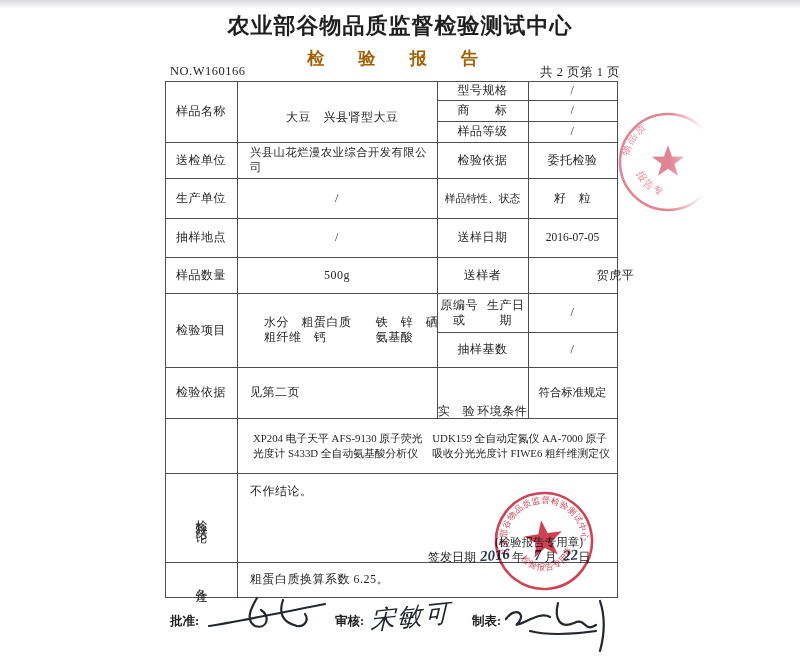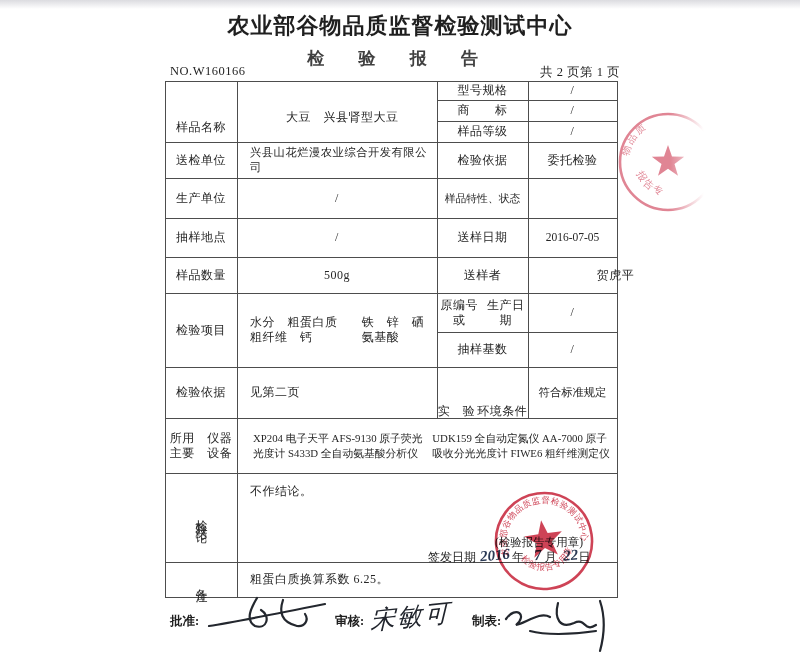--- a/index.html
+++ b/index.html
@@ -10,21 +10,21 @@
   .vl{position:absolute;width:1px;background:#4d4d4d;}
   .cell{position:absolute;display:flex;align-items:center;justify-content:center;
         font-size:12px;line-height:15px;letter-spacing:.5px;text-align:center;}
   .cell.left{justify-content:flex-start;text-align:left;padding-left:13px;box-sizing:border-box;}
   .cell.top{align-items:flex-start;padding-top:11px;box-sizing:border-box;}
   .two{display:flex;flex-direction:row;gap:3px;}
   .vert{writing-mode:vertical-rl;text-orientation:upright;letter-spacing:4px;}
   .title{position:absolute;left:0;top:11px;width:800px;text-align:center;
          font-size:22px;font-weight:bold;letter-spacing:1px;color:#1f1f1f;}
   .subtitle{position:absolute;left:0;top:47px;width:800px;text-align:center;
-            font-size:17px;font-weight:bold;letter-spacing:15px;color:#404040;}
+            font-size:17px;font-weight:bold;letter-spacing:15px;color:#a16207;}
   .meta{position:absolute;top:64px;font-size:12.5px;color:#1f1f1f;letter-spacing:.5px;}
   .hand{font-style:italic;color:#2b3a55;transform:rotate(-5deg);display:inline-block;
         font-size:15px;font-weight:bold;}
   .sig-text{position:absolute;font-size:25px;color:#20242c;font-style:italic;
             transform:rotate(-6deg) skewX(-6deg);letter-spacing:2px;}
   .footer-label{position:absolute;top:613px;font-size:12.5px;font-weight:bold;color:#1f1f1f;}
   .issue{position:absolute;left:428px;top:547px;font-size:12px;color:#1f1f1f;
          display:flex;align-items:center;white-space:nowrap;}
   .stamp{position:absolute;pointer-events:none;mix-blend-mode:multiply;}
   .topshade{position:absolute;left:0;top:0;width:800px;height:9px;
@@ -55,46 +55,40 @@
   <div class="hl" style="left:165px;top:418px;width:453px;"></div>
   <div class="hl" style="left:165px;top:473px;width:453px;"></div>
   <div class="hl" style="left:165px;top:562px;width:453px;"></div>
   <div class="hl" style="left:165px;top:597px;width:453px;"></div>
   <div class="vl" style="left:165px;top:81px;height:516px;"></div>
   <div class="vl" style="left:237px;top:81px;height:516px;"></div>
   <div class="vl" style="left:437px;top:81px;height:337px;"></div>
   <div class="vl" style="left:528px;top:81px;height:337px;"></div>
   <div class="vl" style="left:617px;top:81px;height:516px;"></div>
 
-  <div class="cell" style="left:165px;top:81px;width:72px;height:61px;margin-top:16px;">样品名称</div>
+  <div class="cell" style="left:165px;top:81px;width:72px;height:61px;">样品名称</div>
   <div class="cell" style="left:165px;top:178px;width:72px;height:40px;">生产单位</div>
   <div class="cell" style="left:165px;top:142px;width:72px;height:36px;">送检单位</div>
   <div class="cell" style="left:165px;top:218px;width:72px;height:39px;">抽样地点</div>
   <div class="cell" style="left:165px;top:257px;width:72px;height:36px;">样品数量</div>
   <div class="cell" style="left:165px;top:293px;width:72px;height:74px;">检验项目</div>
   <div class="cell" style="left:165px;top:367px;width:72px;height:51px;">检验依据</div>
-  <div class="cell" style="left:165px;top:418px;width:72px;height:55px;">
-    <div class="two">
-      <span>所用主要</span>
-      <span>仪器设备</span>
-    </div>
-  </div>
   <div class="cell" style="left:165px;top:473px;width:72px;height:89px;">
     <span class="vert">检验结论</span>
   </div>
   <div class="cell" style="left:165px;top:562px;width:72px;height:35px;">
     <span class="vert" style="letter-spacing:1px;">备注</span>
   </div>
 
   <div class="cell left" style="left:237px;top:87px;width:200px;height:61px;margin-left:36px;">大豆　兴县肾型大豆</div>
   <div class="cell left" style="left:237px;top:142px;width:200px;height:36px;font-size:11.3px;">兴县山花烂漫农业综合开发有限公司</div>
   <div class="cell" style="left:237px;top:178px;width:200px;height:40px;">/</div>
   <div class="cell" style="left:237px;top:218px;width:200px;height:39px;">/</div>
   <div class="cell" style="left:237px;top:257px;width:200px;height:36px;">500g</div>
-  <div class="cell left" style="left:237px;top:293px;width:200px;height:74px;">
+  <div class="cell left" style="left:251px;top:293px;width:200px;height:74px;">
     <div class="two">
       <span>水分　粗蛋白质　粗纤维　钙</span>
       <span>铁　锌　硒　氨基酸</span>
     </div>
   </div>
   <div class="cell left" style="left:237px;top:367px;width:200px;height:51px;">见第二页</div>
 
   <div class="cell" style="left:437px;top:81px;width:91px;height:19px;">型号规格</div>
   <div class="cell" style="left:437px;top:100px;width:91px;height:21px;">商　　标</div>
   <div class="cell" style="left:437px;top:121px;width:91px;height:21px;">样品等级</div>
@@ -113,20 +107,21 @@
     <div class="two" style="gap:2px;">
       <span>实　验</span>
       <span>环境条件</span>
     </div>
   </div>
 
   <div class="cell" style="left:528px;top:81px;width:89px;height:19px;">/</div>
   <div class="cell" style="left:528px;top:100px;width:89px;height:21px;">/</div>
   <div class="cell" style="left:528px;top:121px;width:89px;height:21px;">/</div>
   <div class="cell" style="left:528px;top:142px;width:89px;height:36px;">委托检验</div>
+  <div class="cell" style="left:528px;top:178px;width:89px;height:40px;">籽　粒</div>
   <div class="cell" style="left:528px;top:218px;width:89px;height:39px;font-size:11.5px;letter-spacing:0;">2016-07-05</div>
   <div class="cell" style="left:528px;top:257px;width:89px;height:36px;padding-left:43px;">贺虎平</div>
   <div class="cell" style="left:528px;top:293px;width:89px;height:39px;">/</div>
   <div class="cell" style="left:528px;top:332px;width:89px;height:35px;">/</div>
   <div class="cell" style="left:528px;top:367px;width:89px;height:51px;font-size:11.3px;letter-spacing:0;">符合标准规定</div>
 
   <div class="cell left" style="left:237px;top:418px;width:380px;height:55px;font-size:10.8px;letter-spacing:0;padding-left:16px;">
     <div class="two" style="gap:4px;">
       <span>XP204 电子天平  AFS-9130 原子荧光光度计   S433D 全自动氨基酸分析仪</span>
       <span>UDK159 全自动定氮仪  AA-7000 原子吸收分光光度计  FIWE6 粗纤维测定仪</span>

